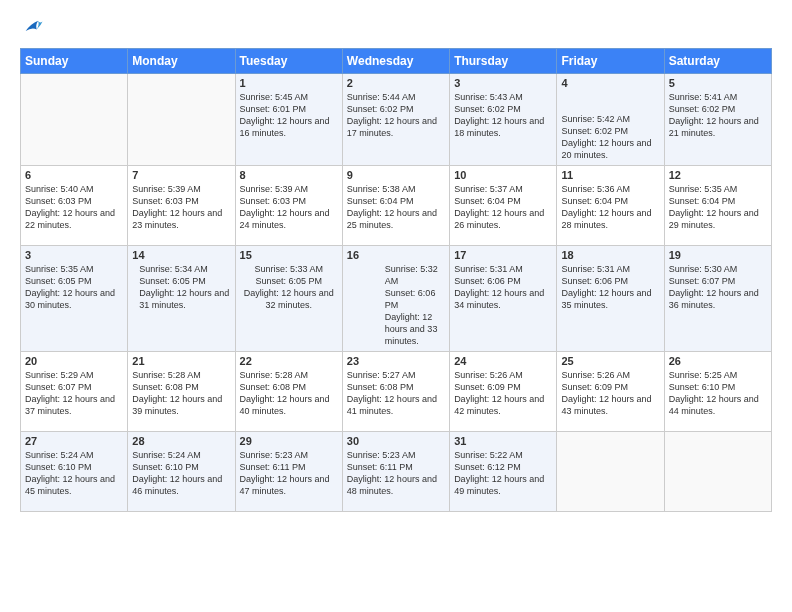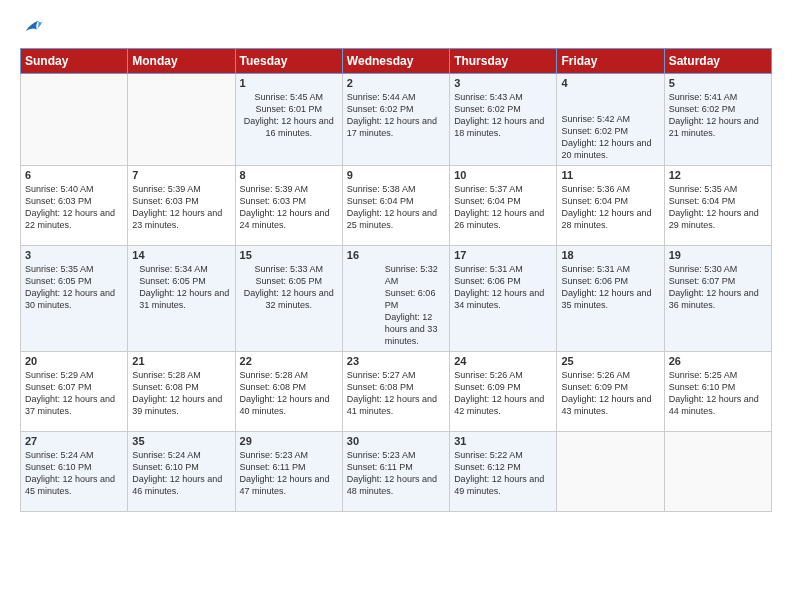--- a/index.html
+++ b/index.html
@@ -48,21 +48,21 @@
     .location {
       font-size: 16px;
       color: #333;
     }
     table {
       width: 100%;
       border-collapse: collapse;
       table-layout: fixed;
     }
     thead tr th {
-      background-color: #b91c1c;
+      background-color: #3b82f6;
       color: #fff;
       font-size: 12px;
       font-weight: bold;
       padding: 5px 4px;
       text-align: left;
       border: 1px solid #6a9ad4;
     }
     tbody tr td {
       border: 1px solid #ccc;
       vertical-align: top;
@@ -126,21 +126,21 @@
           <th>Friday</th>
           <th>Saturday</th>
         </tr>
     </thead>
     <tbody id="calendar-body">
     <tr>
           <td class="empty-cell"></td>
           <td class="empty-cell"></td>
           <td>
             <span class="day-num">1</span>
-            <div class="day-info" style="white-space: pre-line; text-align: center;">Sunrise: 5:45 AM
+            <div class="day-info" style="white-space: pre-line;">Sunrise: 5:45 AM
 Sunset: 6:01 PM
 Daylight: 12 hours and 16 minutes.</div>
           </td>
           <td>
             <span class="day-num">2</span>
             <div class="day-info" style="white-space: pre-line;">Sunrise: 5:44 AM
 Sunset: 6:02 PM
 Daylight: 12 hours and 17 minutes.</div>
           </td>
           <td>
@@ -295,21 +295,21 @@
           </td>
         </tr>
         <tr>
           <td>
             <span class="day-num">27</span>
             <div class="day-info" style="white-space: pre-line;">Sunrise: 5:24 AM
 Sunset: 6:10 PM
 Daylight: 12 hours and 45 minutes.</div>
           </td>
           <td>
-            <span class="day-num">35</span>
+            <span class="day-num">28</span>
             <div class="day-info" style="white-space: pre-line;">Sunrise: 5:24 AM
 Sunset: 6:10 PM
 Daylight: 12 hours and 46 minutes.</div>
           </td>
           <td>
             <span class="day-num">29</span>
             <div class="day-info" style="white-space: pre-line;">Sunrise: 5:23 AM
 Sunset: 6:11 PM
 Daylight: 12 hours and 47 minutes.</div>
           </td>

